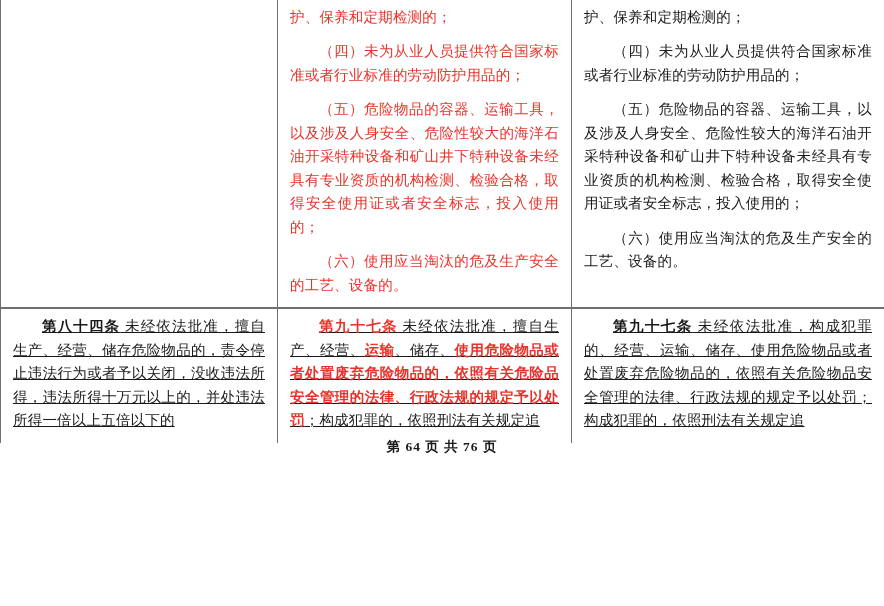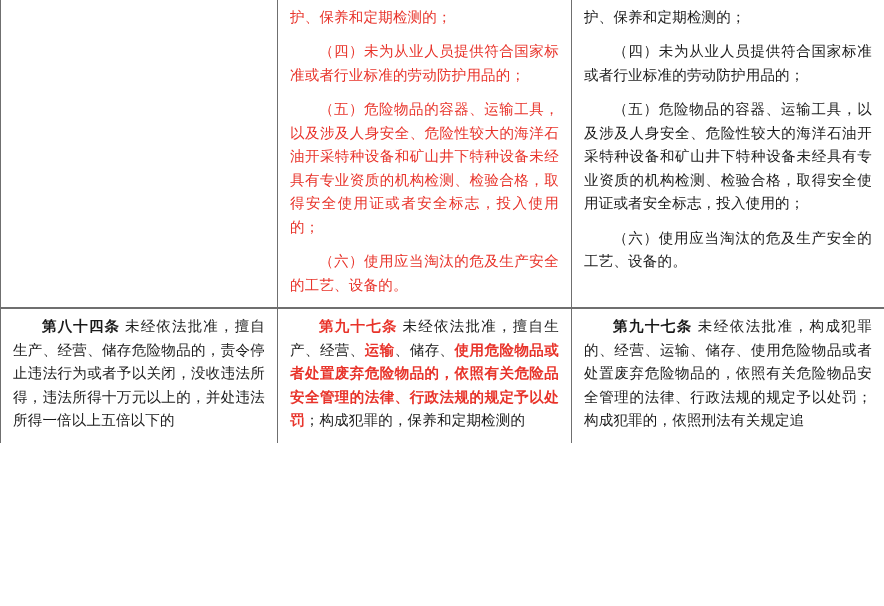--- a/index.html
+++ b/index.html
@@ -39,20 +39,21 @@
   
   td.cell {
     border-left: 1px solid #6f6f6f;
     border-right: 1px solid #6f6f6f;
   }
   tr.row-top td.cell {
     border-top: none;
   }
   tr.row-bottom td.cell {
     border-top: 2px solid #6f6f6f;
+    text-decoration: underline;
   }
   .para {
     margin: 0 0 11px 0;
     font-size: 14.5px;
     line-height: 1.62;
     text-align: justify;
     text-justify: inter-ideograph;
     letter-spacing: 0.2px;
   }
   .para:last-child { margin-bottom: 0; }
@@ -106,27 +107,28 @@
 
       <tr class="row-bottom">
         <td class="cell">
           <p class="para indent">
             <span class="art-num black">第八十四条</span><span class="black"> 未经依法批准，擅自生产、经营、储存危险物品的，责令停止违法行为或者予以关闭，没收违法所得，违法所得十万元以上的，并处违法所得一倍以上五倍以下的</span>
           </p>
         </td>
 
         <td class="cell">
           <p class="para indent">
-            <span class="art-num red">第九十七条</span><span class="black"> 未经依法批准，擅自生产、经营、</span><span class="red bold">运输</span><span class="black">、储存、</span><span class="red bold">使用危险物品或者处置废弃危险物品的，</span><span class="red bold">依照有关危险品安全管理的法律、行政法规的规定予以处罚</span><span class="black">；构成犯罪的，保养和定期检测的</span>
+            <span class="art-num red">第九十七条</span><span class="black"> 未经依法批准，擅自生产、经营、</span><span class="red bold">运输</span><span class="black">、储存、</span><span class="red bold">使用危险物品或者处置废弃危险物品的，</span><span class="red bold">依照有关危险品安全管理的法律、行政法规的规定予以处罚</span><span class="black">；构成犯罪的，依照刑法有关规定追</span>
           </p>
         </td>
 
         <td class="cell">
           <p class="para indent">
             <span class="art-num black">第九十七条</span><span class="black"> 未经依法批准，构成犯罪的、经营、运输、储存、使用危险物品或者处置废弃危险物品的，依照有关危险物品安全管理的法律、行政法规的规定予以处罚；构成犯罪的，依照刑法有关规定追</span>
           </p>
         </td>
       </tr>
     </tbody>
   </table>
 
+  <div class="footer">第 64 页 共 76 页</div>
 
 </div>
 
 </body></html>

